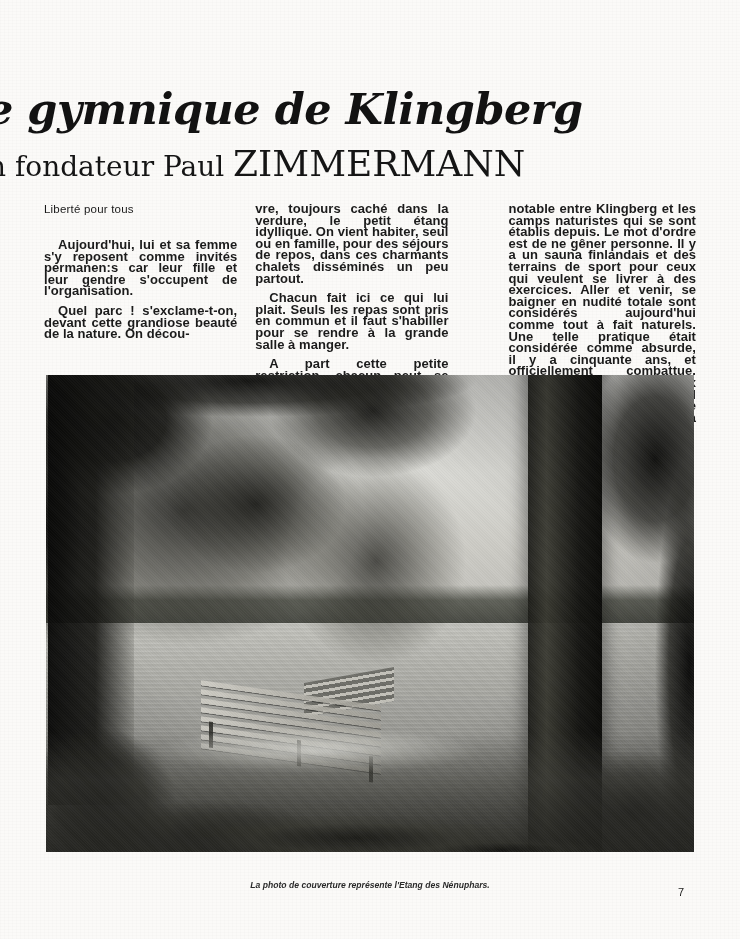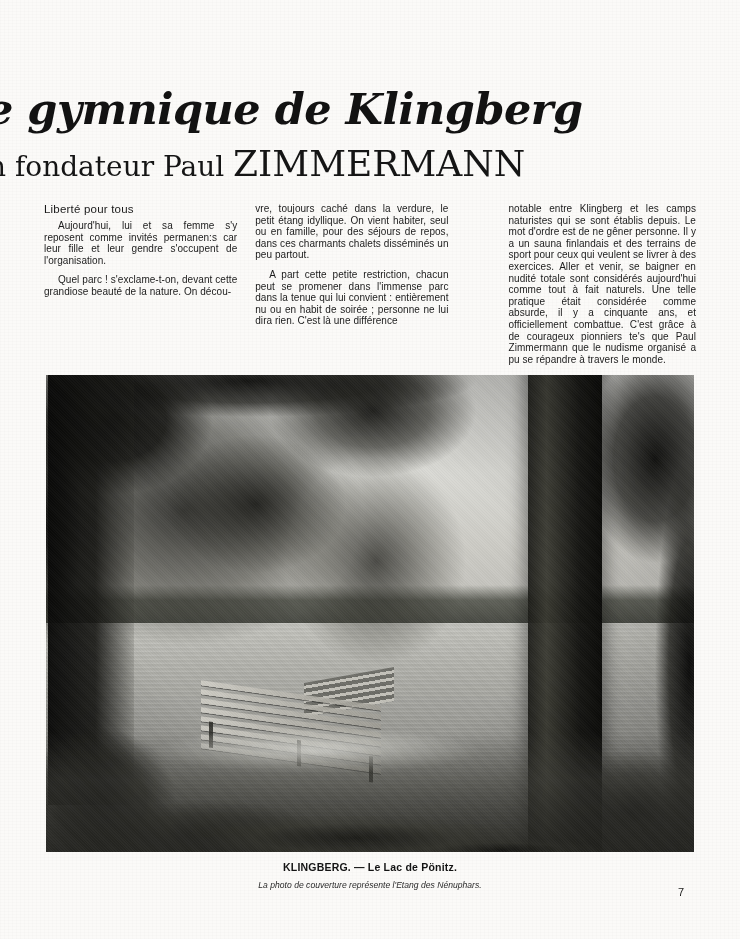--- a/index.html
+++ b/index.html
@@ -73,32 +73,33 @@
   }
   .col.c1 { width: 202px; }
   .col.c2 { width: 202px; }
   .col.c3 { width: 196px; margin-left: 42px; }
 
   .section-title {
     font-family: "Liberation Sans", sans-serif;
     font-size: 11.5px;
     font-weight: 400;
     color: #1a1a1a;
-    margin: 0 0 5px 0;
+    margin: 0 0 24px 0;
     letter-spacing: 0.2px;
   }
   .col p {
     margin: 0 0 8px 0;
     font-family: "Liberation Sans", sans-serif;
-    font-size: 10px;
+    font-size: 13px;
     line-height: 11.6px;
     text-align: justify;
     color: #1b1b1b;
     text-indent: 14px;
     letter-spacing: 0.05px;
+    font-weight: bold;
   }
   .col p.no-indent { text-indent: 0; }
 
   .photo-wrap {
     position: absolute;
     left: 46px;
     top: 375px;
     width: 648px;
     height: 477px;
     background: #6d6d6d;
@@ -255,20 +256,21 @@
   .subcaption {
     position: absolute;
     left: 46px;
     top: 880px;
     width: 648px;
     text-align: center;
     font-family: "Liberation Sans", sans-serif;
     font-size: 8.6px;
     font-style: italic;
     color: #2a2a2a;
+    font-weight: bold;
   }
   .folio {
     position: absolute;
     left: 678px;
     top: 886px;
     font-family: "Liberation Sans", sans-serif;
     font-size: 11px;
     color: #1a1a1a;
   }
 </style>
@@ -287,20 +289,21 @@
   <div class="columns">
 
     <div class="col c1">
       <div class="section-title">Liberté pour tous</div>
       <p>Aujourd'hui, lui et sa femme s'y reposent comme invités permanen:s car leur fille et leur gendre s'occupent de l'organisation.</p>
       <p>Quel parc ! s'exclame-t-on, devant cette grandiose beauté de la nature. On décou-</p>
     </div>
 
     <div class="col c2">
       <p class="no-indent">vre, toujours caché dans la verdure, le petit étang idyllique. On vient habiter, seul ou en famille, pour des séjours de repos, dans ces charmants chalets disséminés un peu partout.</p>
+      <p>Chacun fait ici ce qui lui plait. Seuls les repas sont pris en commun et il faut s'habiller pour se rendre à la grande salle à manger.</p>
       <p>A part cette petite restriction, chacun peut se promener dans l'immense parc dans la tenue qui lui convient : entièrement nu ou en habit de soirée ; personne ne lui dira rien. C'est là une différence</p>
     </div>
 
     <div class="col c3">
       <p class="no-indent">notable entre Klingberg et les camps naturistes qui se sont établis depuis. Le mot d'ordre est de ne gêner personne. Il y a un sauna finlandais et des terrains de sport pour ceux qui veulent se livrer à des exercices. Aller et venir, se baigner en nudité totale sont considérés aujourd'hui comme tout à fait naturels. Une telle pratique était considérée comme absurde, il y a cinquante ans, et officiellement combattue. C'est grâce à de courageux pionniers te's que Paul Zimmermann que le nudisme organisé a pu se répandre à travers le monde.</p>
     </div>
 
   </div>
 
   <div class="photo-wrap">
@@ -335,20 +338,17 @@
       <div class="right-mass"></div>
       <div class="right-trunk"></div>
       <div class="bottom-bank"></div>
       <div class="bottom-bank2"></div>
 
       <div class="vignette"></div>
       <div class="grain2"></div>
     </div>
   </div>
 
-  <div class="caption">
-    <span>KLINGBERG.</span><span> — </span><span class="norm">Le Lac de Pönitz.</span>
-  </div>
 
   <div class="subcaption">La photo de couverture représente l'Etang des Nénuphars.</div>
 
   <div class="folio">7</div>
 </div>
 
 </body></html>

